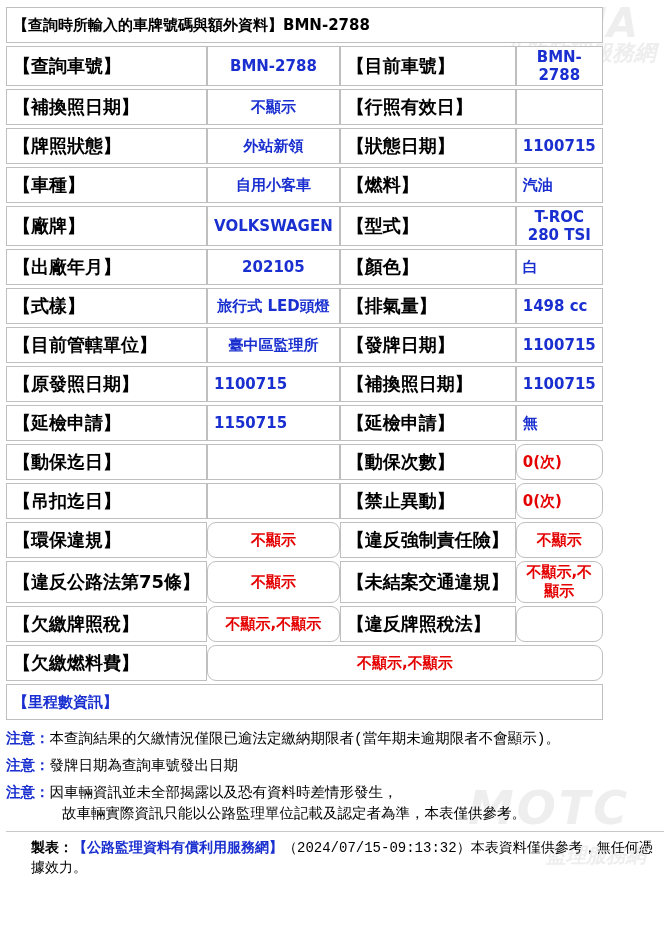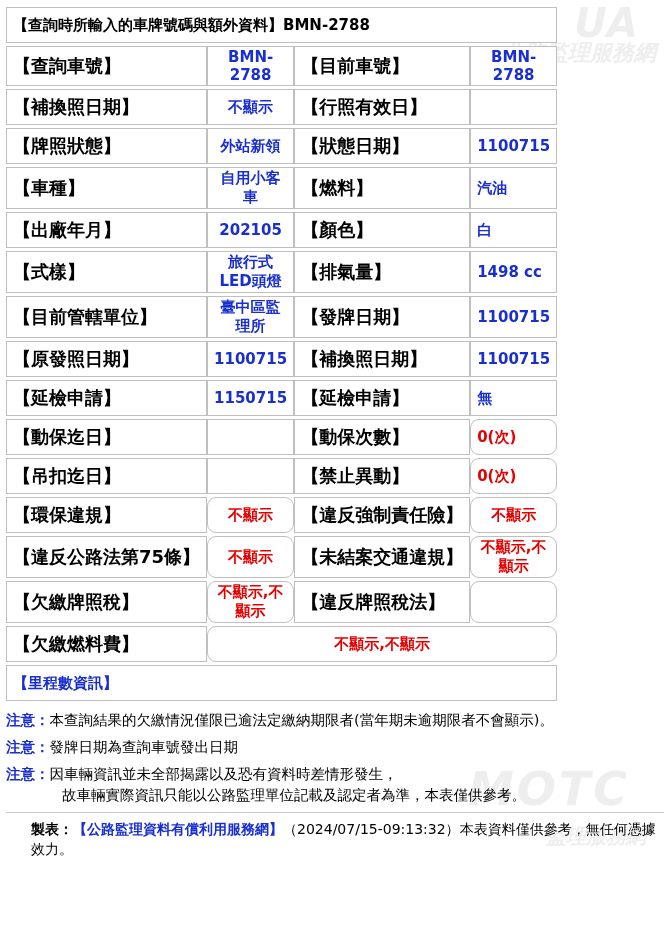--- a/index.html
+++ b/index.html
@@ -86,20 +86,21 @@
     position: relative;
     z-index: 1;
     width: 658px;
     margin-top: 6px;
   }
   .note {
     font-size: 14.5px;
     line-height: 1.45;
     margin: 0 0 6px 0;
     color: #000000;
+    font-family: Liberation Mono, monospace;
   }
   .note b.blue {
     color: #1a2fd0;
     font-weight: bold;
   }
   .line2 {
     display: block;
     padding-left: 56px;
   }
   hr.sep {
@@ -154,20 +155,26 @@
       <td class="val left">1100715</td>
     </tr>
 
     <tr>
       <td class="lbl w-lbl">【車種】</td>
       <td class="val">自用小客車</td>
       <td class="lbl w-lbl2">【燃料】</td>
       <td class="val left">汽油</td>
     </tr>
 
+    <tr>
+      <td class="lbl w-lbl">【廠牌】</td>
+      <td class="val">VOLKSWAGEN</td>
+      <td class="lbl w-lbl2">【型式】</td>
+      <td class="val">T-ROC 280 TSI</td>
+    </tr>
 
     <tr>
       <td class="lbl w-lbl">【出廠年月】</td>
       <td class="val">202105</td>
       <td class="lbl w-lbl2">【顏色】</td>
       <td class="val left">白</td>
     </tr>
 
     <tr>
       <td class="lbl w-lbl">【式樣】</td>

